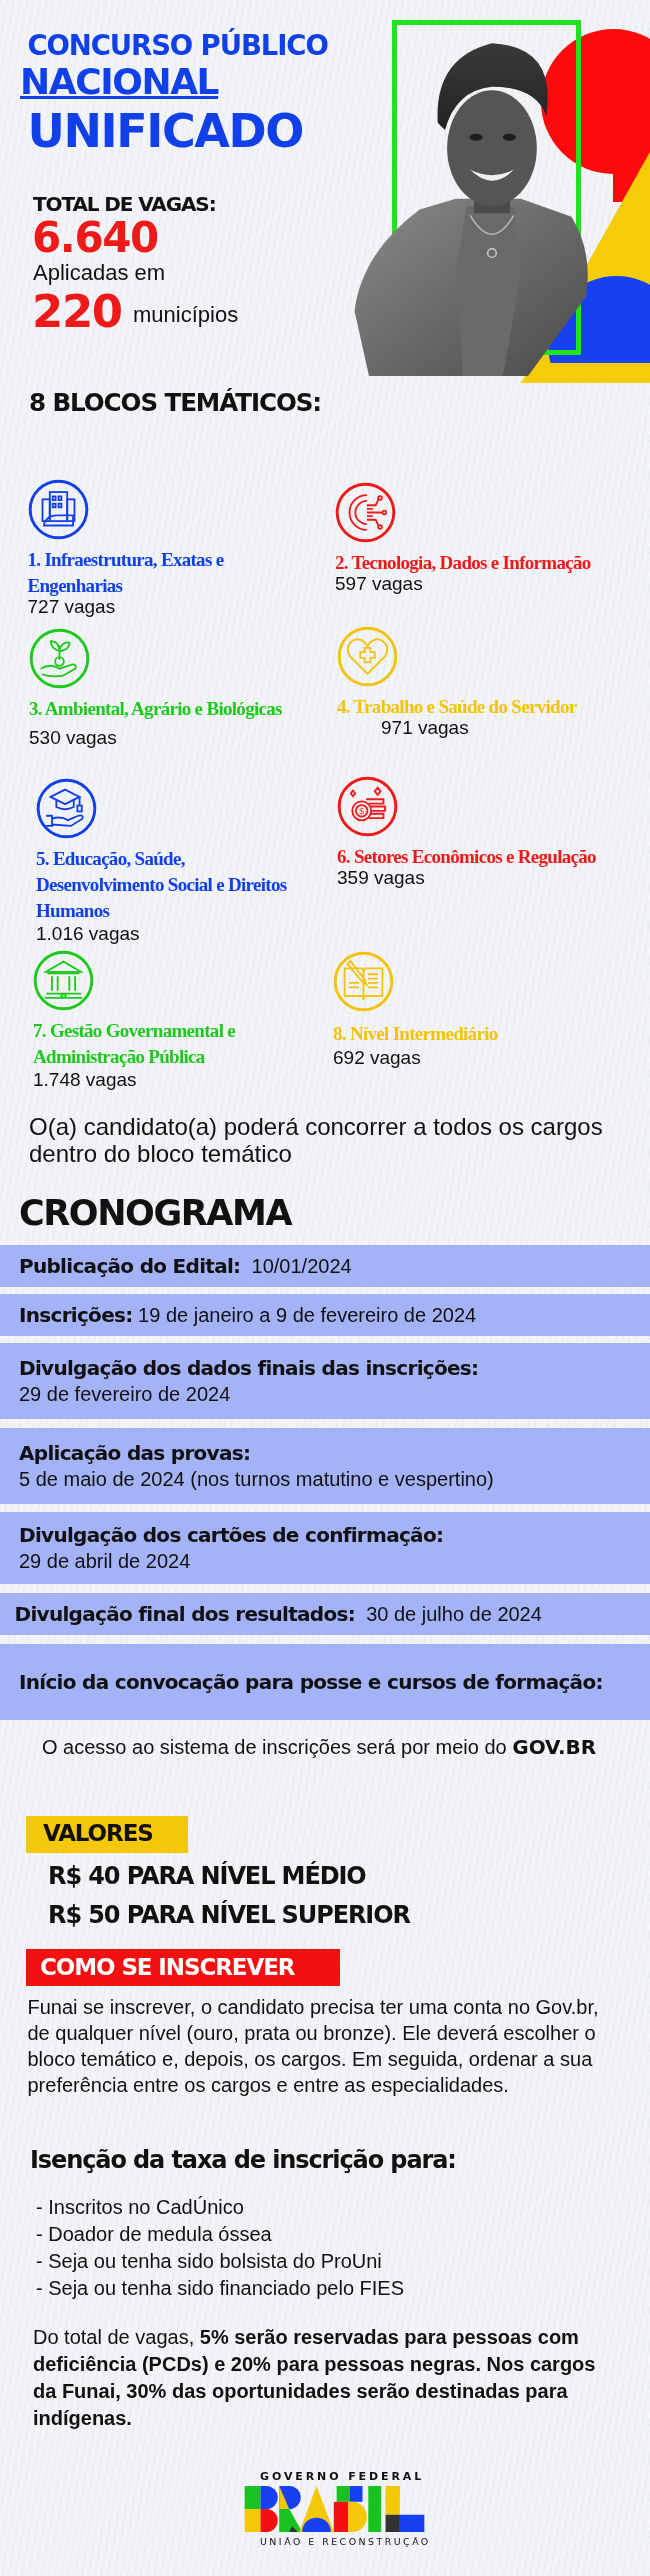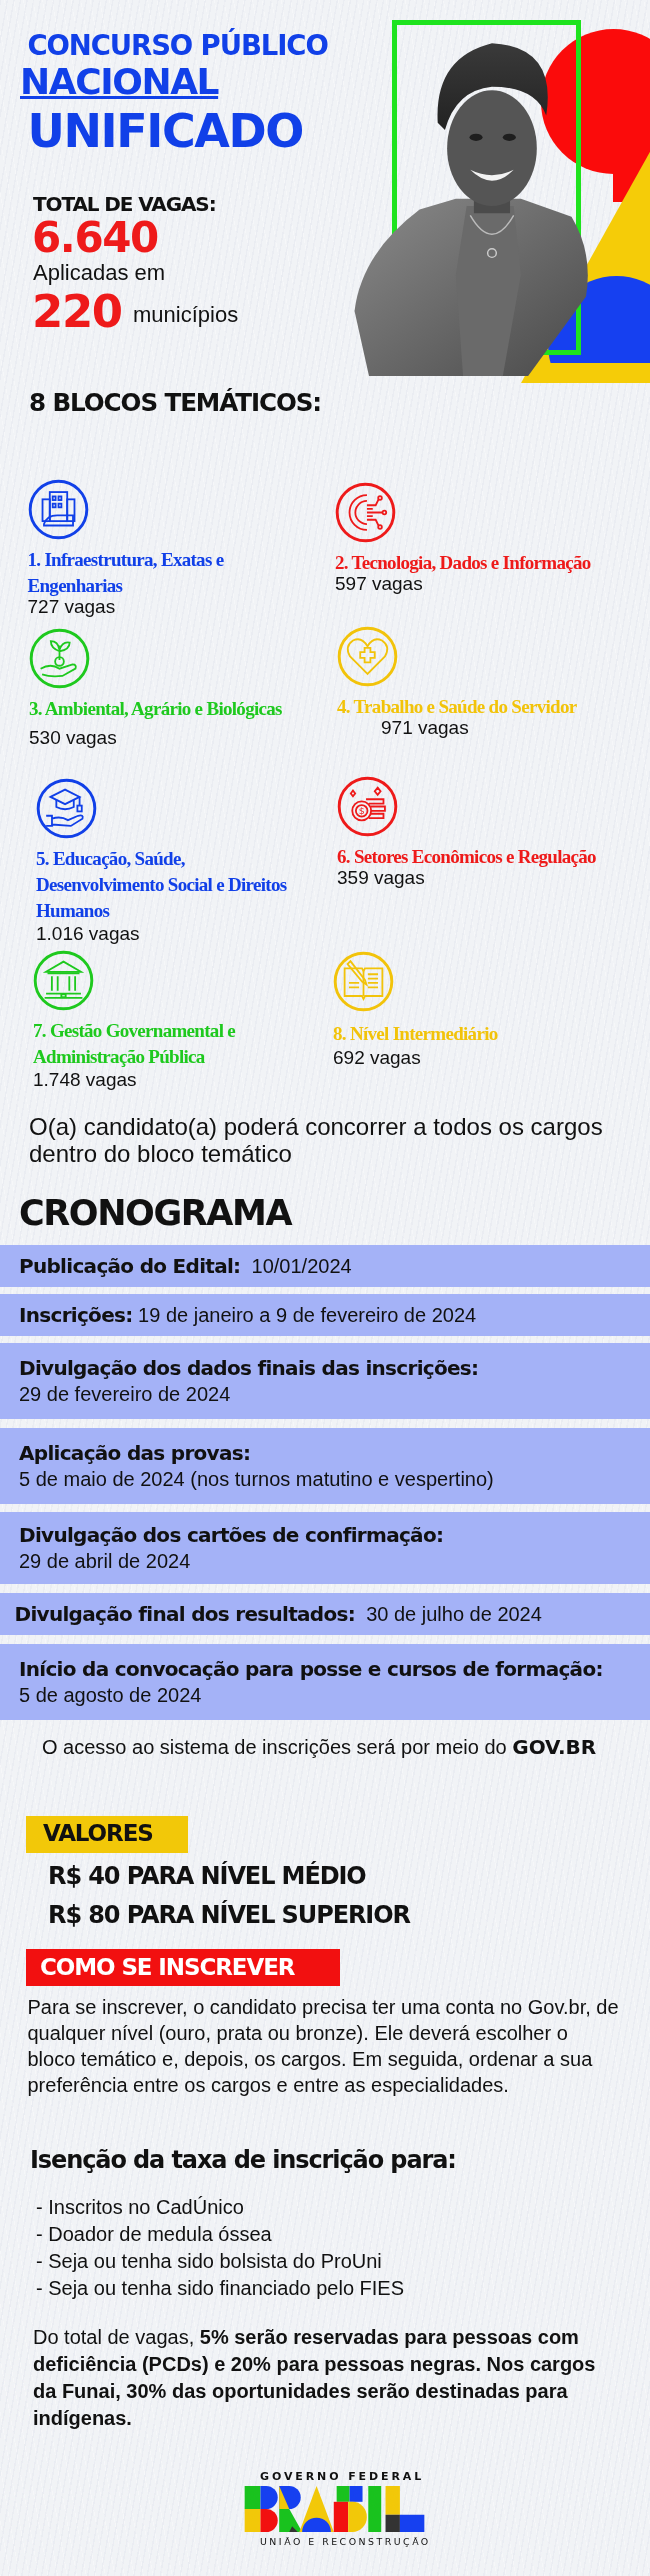--- a/index.html
+++ b/index.html
@@ -238,36 +238,35 @@
 </div>
 <div class="band" style="top:1512px;height:72px;">
   <div class="line"><b>Divulgação dos cartões de confirmação:</b></div>
   <div class="line">29 de abril de 2024</div>
 </div>
 <div class="band" style="top:1593px;height:42px;padding-left:14.5px;">
   <div class="line"><b>Divulgação final dos resultados:</b>&nbsp; <span>30 de julho de 2024</span></div>
 </div>
 <div class="band" style="top:1644px;height:76px;">
   <div class="line"><b>Início da convocação para posse e cursos de formação:</b></div>
-  <div class="line">5 de agosto de 2024</div>
 </div>
 
 <div class="abs access">
   <span>O acesso ao sistema de inscrições será por meio do</span>
   <b>GOV.BR</b>
 </div>
 
 <div class="abs valores-badge"></div>
 <div class="abs valores-label">VALORES</div>
 <div class="abs price p1">R$ 40 PARA NÍVEL MÉDIO</div>
-<div class="abs price p2">R$ 80 PARA NÍVEL SUPERIOR</div>
+<div class="abs price p2">R$ 50 PARA NÍVEL SUPERIOR</div>
 
 <div class="abs inscrever-badge"></div>
 <div class="abs inscrever-label">COMO SE INSCREVER</div>
-<div class="abs how">Para se inscrever, o candidato precisa ter uma conta no Gov.br, de qualquer nível (ouro, prata ou bronze). Ele deverá escolher o bloco temático e, depois, os cargos. Em seguida, ordenar a sua preferência entre os cargos e entre as especialidades.</div>
+<div class="abs how">Funai se inscrever, o candidato precisa ter uma conta no Gov.br, de qualquer nível (ouro, prata ou bronze). Ele deverá escolher o bloco temático e, depois, os cargos. Em seguida, ordenar a sua preferência entre os cargos e entre as especialidades.</div>
 
 <div class="abs isencao-title">Isenção da taxa de inscrição para:</div>
 <ul class="abs isencao-list">
   <li>- Inscritos no CadÚnico</li>
   <li>- Doador de medula óssea</li>
   <li>- Seja ou tenha sido bolsista do ProUni</li>
   <li>- Seja ou tenha sido financiado pelo FIES</li>
 </ul>
 
 <div class="abs reserva">

